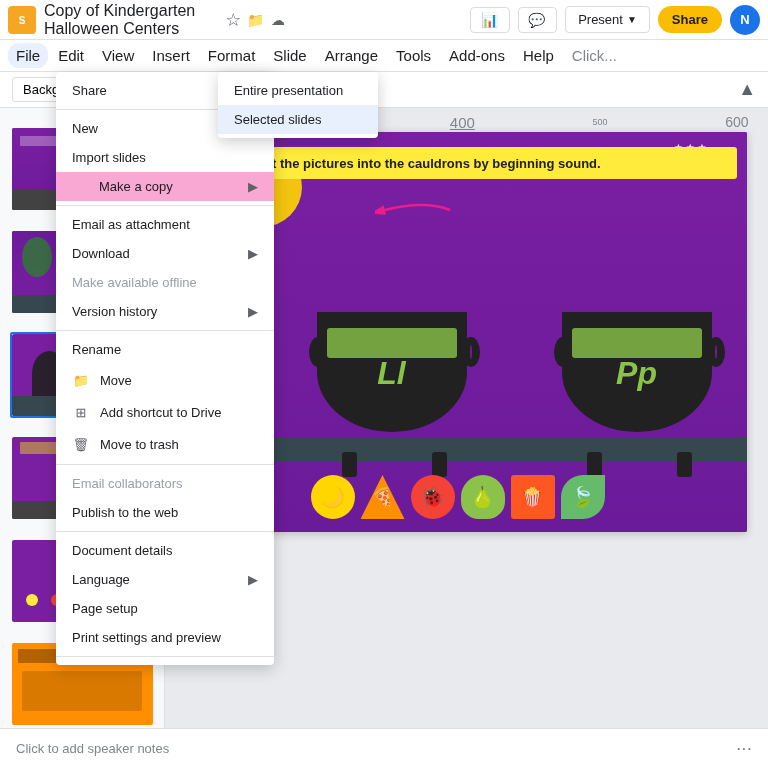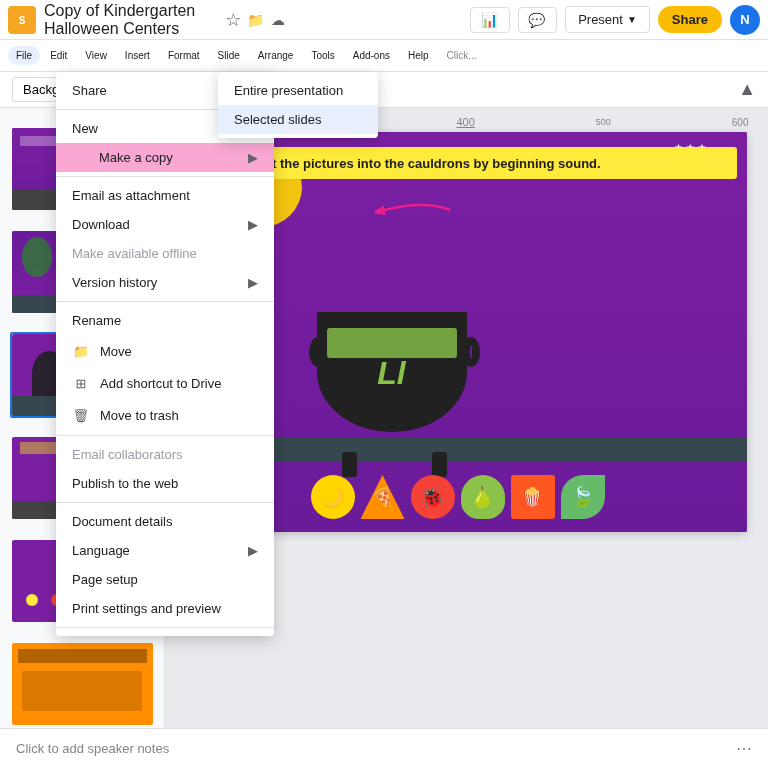--- a/index.html
+++ b/index.html
@@ -16,21 +16,21 @@
     .title-icons span { font-size: 18px; cursor: pointer; }
     .present-btn { background: #fff; border: 1px solid #dadce0; color: #202124; padding: 5px 12px; border-radius: 4px; font-size: 13px; cursor: pointer; display: flex; align-items: center; gap: 4px; }
     .share-btn { background: #fbbc04; border: none; color: #202124; padding: 6px 14px; border-radius: 20px; font-size: 13px; font-weight: 600; cursor: pointer; }
     .avatar { width: 30px; height: 30px; border-radius: 50%; background: #1a73e8; color: white; display: flex; align-items: center; justify-content: center; font-size: 13px; font-weight: bold; }
 
     
     .menu-bar {
       display: flex; align-items: center; height: 32px; background: #fff;
       padding: 0 8px; gap: 2px; border-bottom: 1px solid #e0e0e0;
     }
-    .menu-item { padding: 4px 8px; border-radius: 11px; cursor: pointer; color: #202124; font-size: 10px; }
+    .menu-item { padding: 4px 8px; border-radius: 11px; cursor: pointer; color: #202124; font-size: 15px; }
     .menu-item.active { background: #e8f0fe; }
     .slide-mode-bar {
       display: flex; align-items: center; height: 36px; background: #fff;
       padding: 0 12px; gap: 8px; border-bottom: 1px solid #e0e0e0;
     }
 
     
     .main-content { display: flex; height: calc(768px - 108px - 40px); }
 
     
@@ -188,23 +188,23 @@
       </div>
     </div>
   </div>
 
   <div class="canvas-area">
 
     <div style="width:580px;height:12px;display:flex;align-items:center;margin-bottom:4px;">
       <div style="width:100%;height:12px;background:#e8eaed;position:relative;display:flex;align-items:center;justify-content:space-between;padding:0 8px;">
         <span style="font-size:9px;color:#80868b;">200</span>
         <span style="font-size:9px;color:#80868b;">300</span>
-        <span style="font-size:11px;color:#80868b;text-decoration:underline;">400</span>
+        <span style="font-size:15px;color:#80868b;text-decoration:underline;">400</span>
         <span style="font-size:9px;color:#80868b;">500</span>
-        <span style="font-size:10px;color:#80868b;">600</span>
+        <span style="font-size:14px;color:#80868b;">600</span>
       </div>
     </div>
     <div class="slide-canvas">
 
       <div style="position:absolute;top:0;left:0;right:0;bottom:0;background:linear-gradient(180deg,#7b1fa2 0%,#6a1b9a 100%);">
 
         <div style="position:absolute;top:15px;left:35px;width:80px;height:80px;background:#ffd600;border-radius:50%;opacity:0.9;"></div>
 
         <div style="position:absolute;top:10px;right:40px;color:#fff;font-size:10px;">★ ★ ★</div>
 
@@ -243,20 +243,30 @@
             <div style="position:absolute;top:35px;left:0;right:0;text-align:center;font-size:32px;font-weight:bold;color:#8bc34a;font-style:italic;">Ll</div>
           </div>
 
           <div style="position:absolute;bottom:-15px;left:25px;width:15px;height:25px;background:#212121;border-radius:3px;"></div>
           <div style="position:absolute;bottom:-15px;right:25px;width:15px;height:25px;background:#212121;border-radius:3px;"></div>
 
           <div style="position:absolute;top:25px;left:-8px;width:18px;height:30px;border:8px solid #212121;border-radius:50%;"></div>
           <div style="position:absolute;top:25px;right:-8px;width:18px;height:30px;border:8px solid #212121;border-radius:50%;"></div>
         </div>
 
+        <div style="position:absolute;bottom:70px;right:30px;width:155px;height:150px;">
+          <div style="width:150px;height:120px;background:#212121;border-radius:0 0 75px 75px / 0 0 60px 60px;position:relative;border-top:8px solid #212121;">
+            <div style="position:absolute;top:8px;left:10px;right:10px;height:30px;background:#8bc34a;border-radius:3px;opacity:0.8;"></div>
+            <div style="position:absolute;top:35px;left:0;right:0;text-align:center;font-size:32px;font-weight:bold;color:#8bc34a;font-style:italic;">Pp</div>
+          </div>
+          <div style="position:absolute;bottom:-15px;left:25px;width:15px;height:25px;background:#212121;border-radius:3px;"></div>
+          <div style="position:absolute;bottom:-15px;right:25px;width:15px;height:25px;background:#212121;border-radius:3px;"></div>
+          <div style="position:absolute;top:25px;left:-8px;width:18px;height:30px;border:8px solid #212121;border-radius:50%;"></div>
+          <div style="position:absolute;top:25px;right:-8px;width:18px;height:30px;border:8px solid #212121;border-radius:50%;"></div>
+        </div>
 
         <div style="position:absolute;bottom:4px;left:120px;right:10px;height:62px;display:flex;align-items:center;gap:6px;padding:4px;">
 
           <div style="width:44px;height:44px;background:#ffd600;border-radius:50%;display:flex;align-items:center;justify-content:center;font-size:20px;">🌙</div>
 
           <div style="width:44px;height:44px;background:#ff8f00;clip-path:polygon(50% 0%, 0% 100%, 100% 100%);display:flex;align-items:center;justify-content:center;font-size:18px;">🍕</div>
 
           <div style="width:44px;height:44px;background:#f44336;border-radius:50%;display:flex;align-items:center;justify-content:center;font-size:20px;">🐞</div>
 
           <div style="width:44px;height:44px;background:#8bc34a;border-radius:50% 50% 40% 40%;display:flex;align-items:center;justify-content:center;font-size:20px;">🍐</div>
@@ -278,20 +288,23 @@
 </div>
 
 <div class="file-menu">
   <div class="menu-option">
     <span>Share</span>
   </div>
   <div class="menu-sep"></div>
   <div class="menu-option">
     <span>New</span>
     <span class="arrow">▶</span>
+  </div>
+  <div class="menu-option">
+    <span>Import slides</span>
   </div>
   <div class="menu-option" style="background:#f9a8d4;padding-left:43px;">
     <span>Make a copy</span>
     <span class="arrow">▶</span>
   </div>
   <div class="menu-sep"></div>
   <div class="menu-option">
     <span>Email as attachment</span>
   </div>
   <div class="menu-option">

